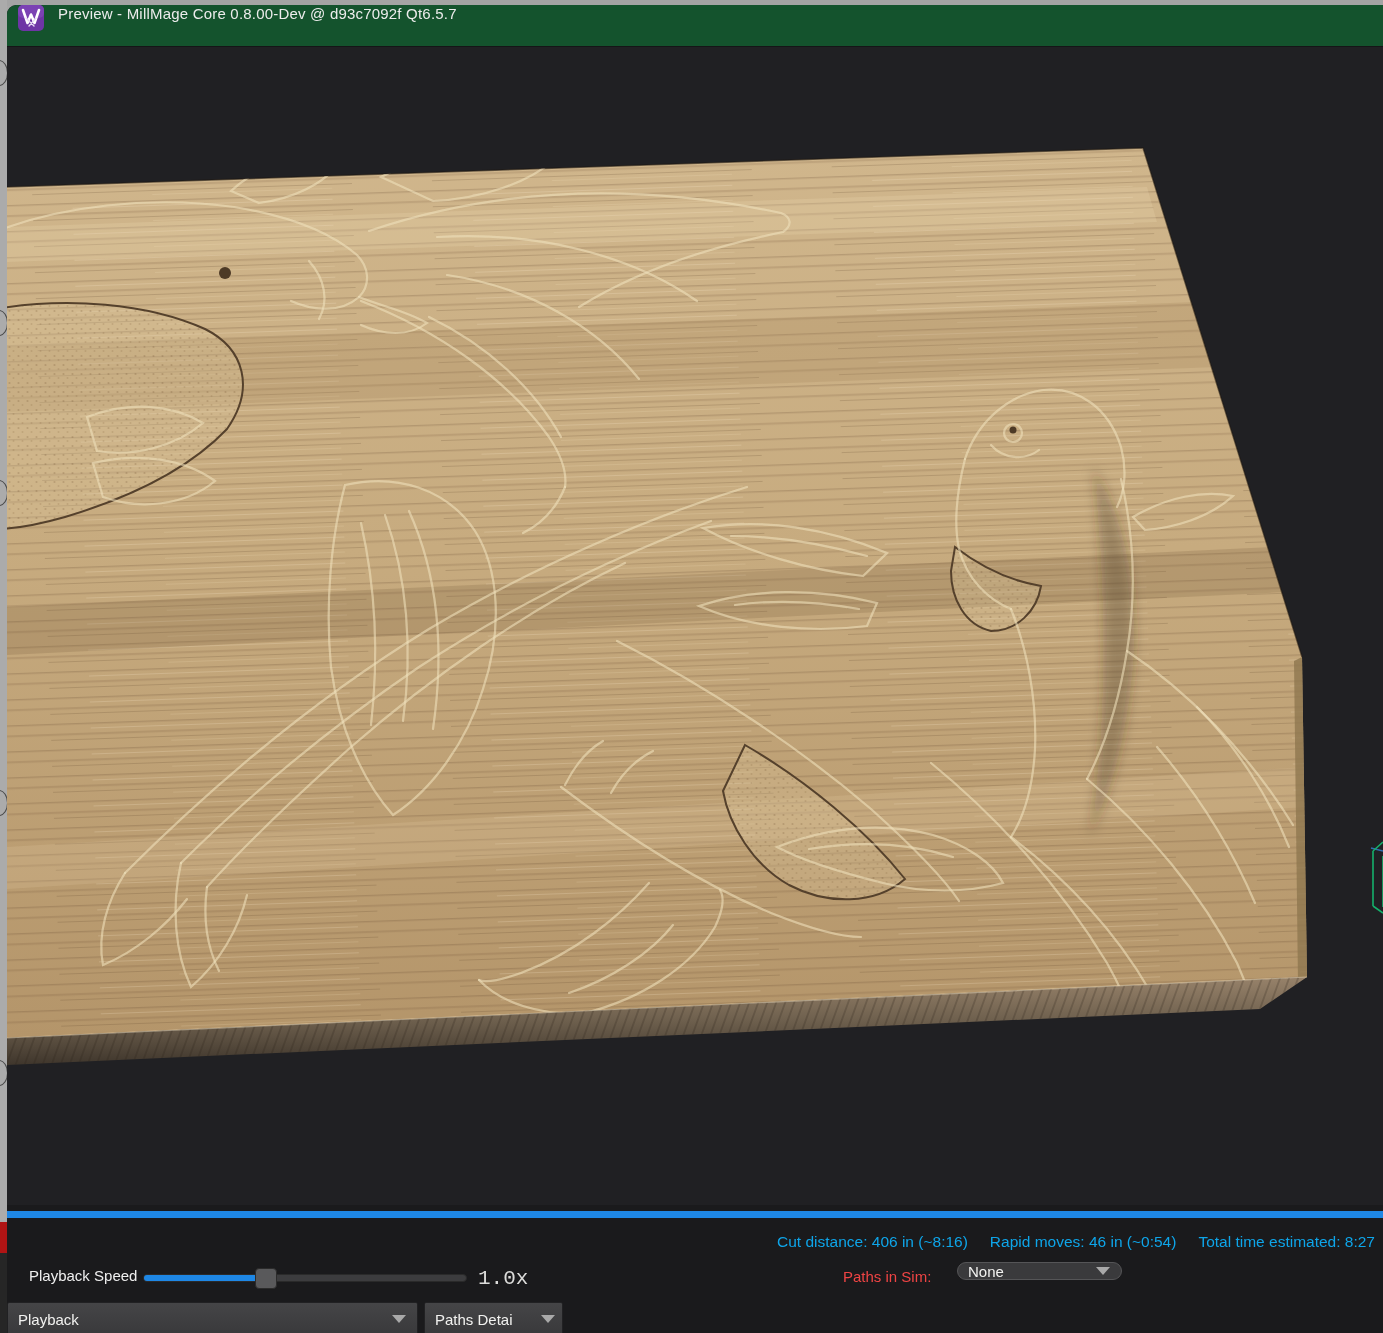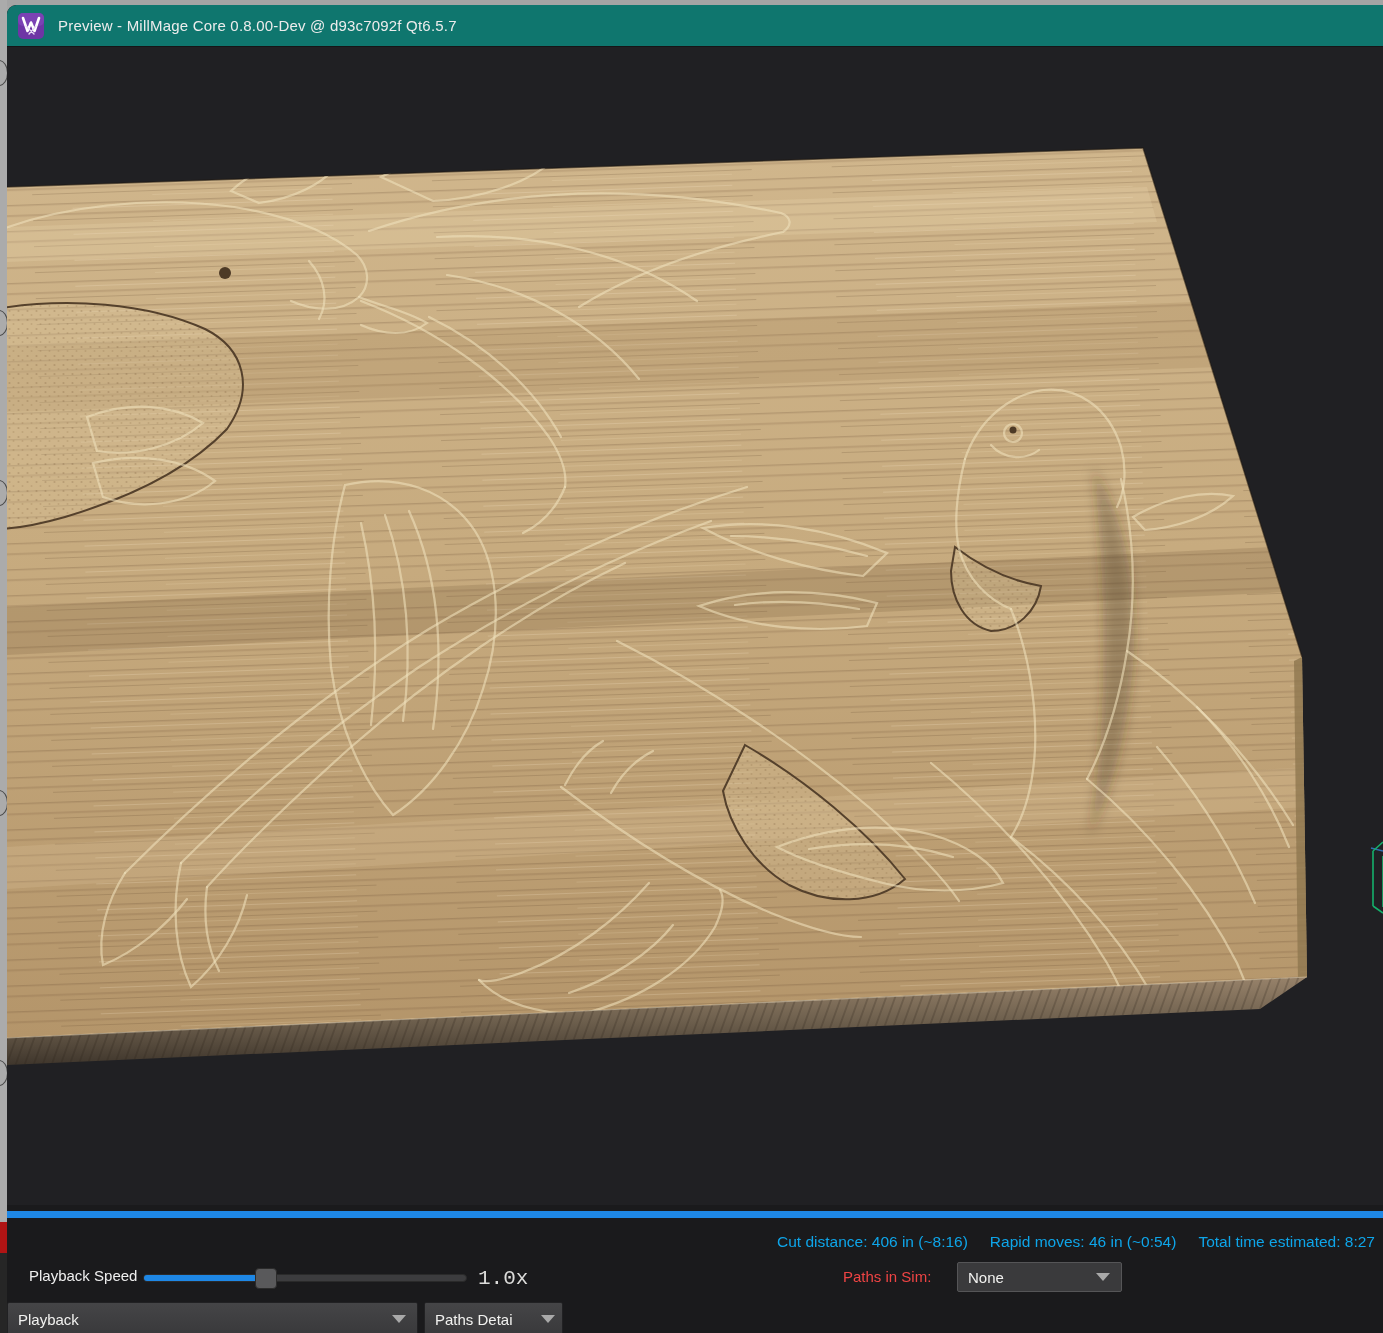--- a/index.html
+++ b/index.html
@@ -10,22 +10,22 @@
   .underlay-top { position:absolute; left:0; top:0; width:1383px; height:6px; background:#a4a4a4; }
   .underlay-left { position:absolute; left:0; top:0; width:7px; height:1222px; background:#ababab; overflow:hidden; }
   .underlay-left .sk { position:absolute; width:18px; height:26px; border:1.5px solid #4a4a4a; border-radius:50%; left:-10px; }
   .underlay-red { position:absolute; left:0; top:1222px; width:7px; height:31px; background:#b01414; }
   .underlay-left-bottom { position:absolute; left:0; top:1253px; width:7px; height:80px; background:#262626; }
 
   
   .window { position:absolute; left:7px; top:5px; width:1376px; height:1328px;
     background:#1f1f22; border-top-left-radius:9px; overflow:hidden; }
 
-  .titlebar { position:absolute; left:0; top:0; width:100%; height:42px; background:#0f766e;
-    border-top-left-radius:9px; display:flex; align-items:center; border-bottom:1px solid #151517; }
+  .titlebar { position:absolute; left:0; top:0; width:100%; height:42px; background:#14532d;
+    border-top-left-radius:9px; display:flex; border-bottom:1px solid #151517; }
   .titlebar .logo { width:26px; height:26px; margin-left:11px; flex:0 0 auto; }
   .titlebar .title { margin-left:14px; font-size:15px; color:#ececec; letter-spacing:.2px; white-space:nowrap; }
 
   .viewport3d { position:absolute; left:0; top:42px; width:1376px; height:1158px; background:#202023; }
 
   
   .panel { position:absolute; left:0; top:1200px; width:1376px; height:128px; background:#1a1a1c; }
   .progressbar { position:absolute; left:0; top:6px; height:7px; background:#2a2a2c; width:100%; }
   .progressbar .fill { height:100%; background:#1e87e5; }
 
@@ -39,21 +39,21 @@
   .slider .handle { position:absolute; top:-7px; width:22px; height:21px; background:#59595b;
     border:1px solid #2b2b2b; border-radius:4px; }
   .pb-value { position:absolute; left:471px; top:62px; font-size:21px; color:#dcdcda;font-family:Liberation Mono, monospace; }
 
   .sim-label { position:absolute; left:836px; top:63px; font-size:15px; color:#ef4444; }
   .combo { position:absolute; background:linear-gradient(#454547,#39393b); border:1px solid #555557;
     border-radius:2px; color:#f2f2f0; font-size:15px; display:flex; align-items:center; }
   .combo .val { padding-left:10px; flex:1 1 auto; white-space:nowrap; overflow:hidden; }
   .combo .arrow { width:0; height:0; border-left:7px solid transparent; border-right:7px solid transparent;
     border-top:8px solid #a9a9a9; margin-right:11px; flex:0 0 auto; }
-  .combo-none { left:950px; top:57px; width:165px; height:30px; background:#3a3a3c; }
+  .combo-none { left:950px; top:57px; width:165px; height:18px; background:#3a3a3c;border-radius:12px; }
   .combo-material { left:0px; top:97px; width:411px; height:34px; border-color:#212123; }
   .combo-detail { left:417px; top:97px; width:139px; height:34px; border-color:#212123; }
   .combo-detail .arrow { margin-right:7px; }
 </style>
 </head>
 <body>
 
 <div class="underlay-top"></div>
 <div class="underlay-left">
   <span class="sk" style="top:60px"></span>

